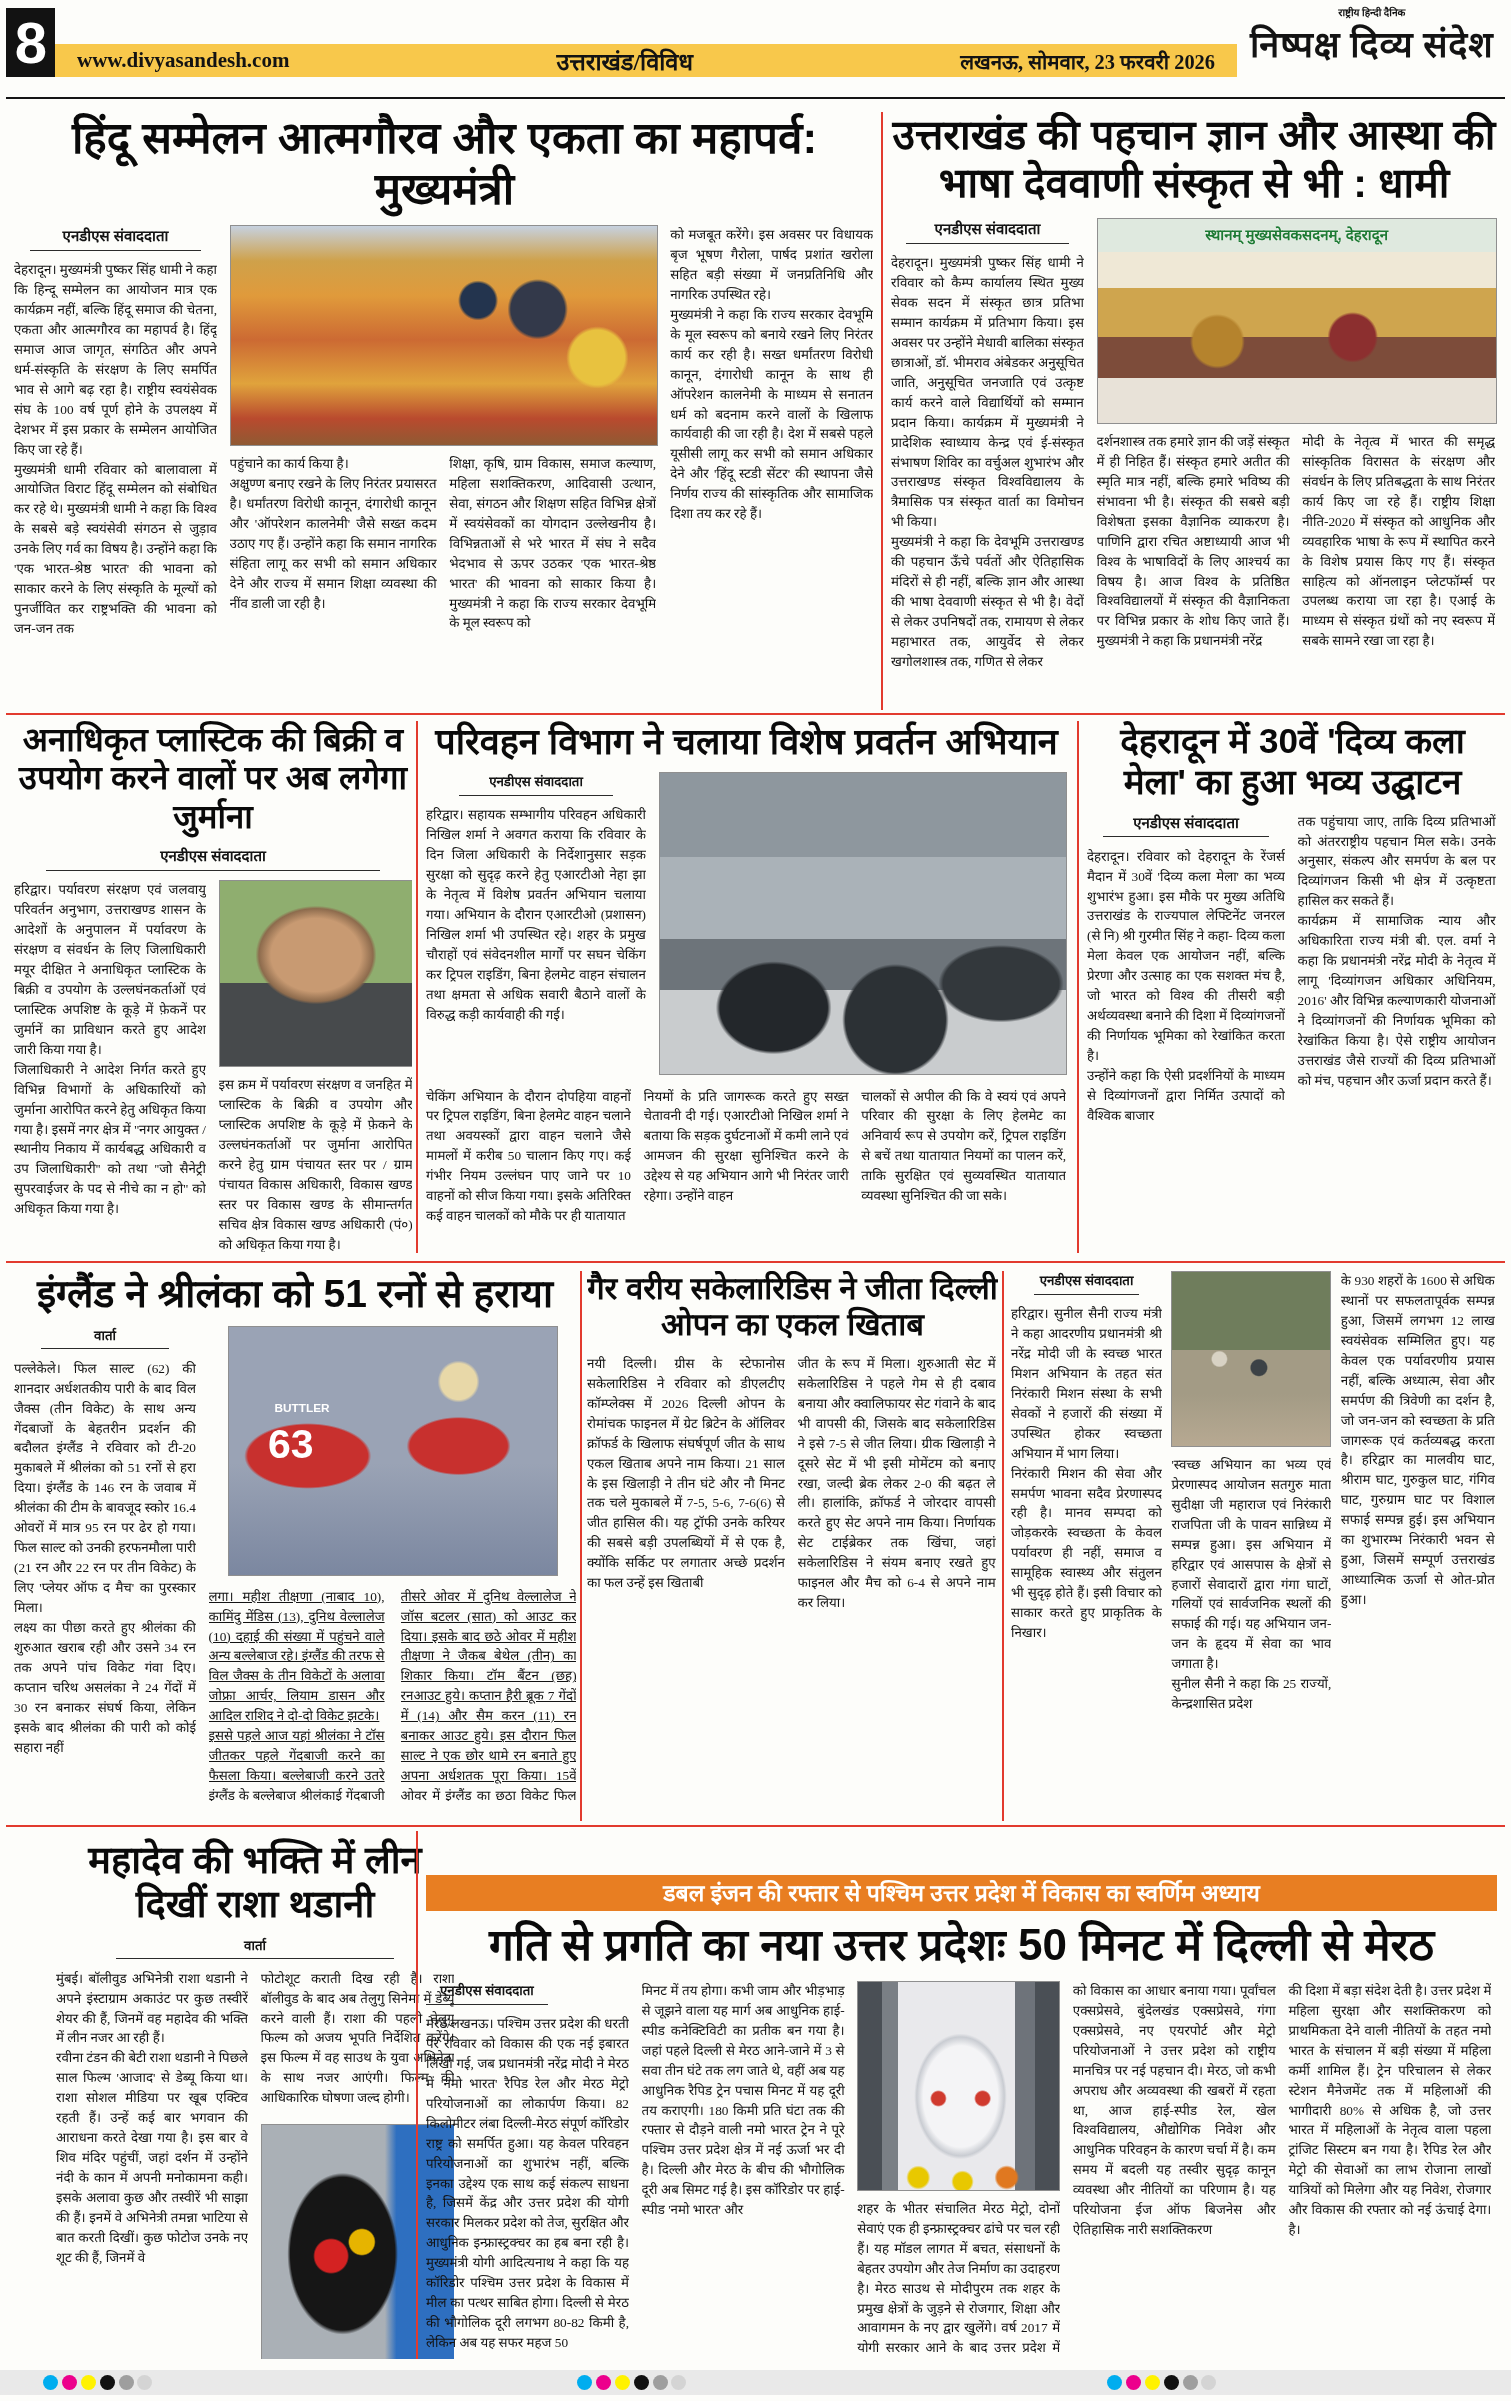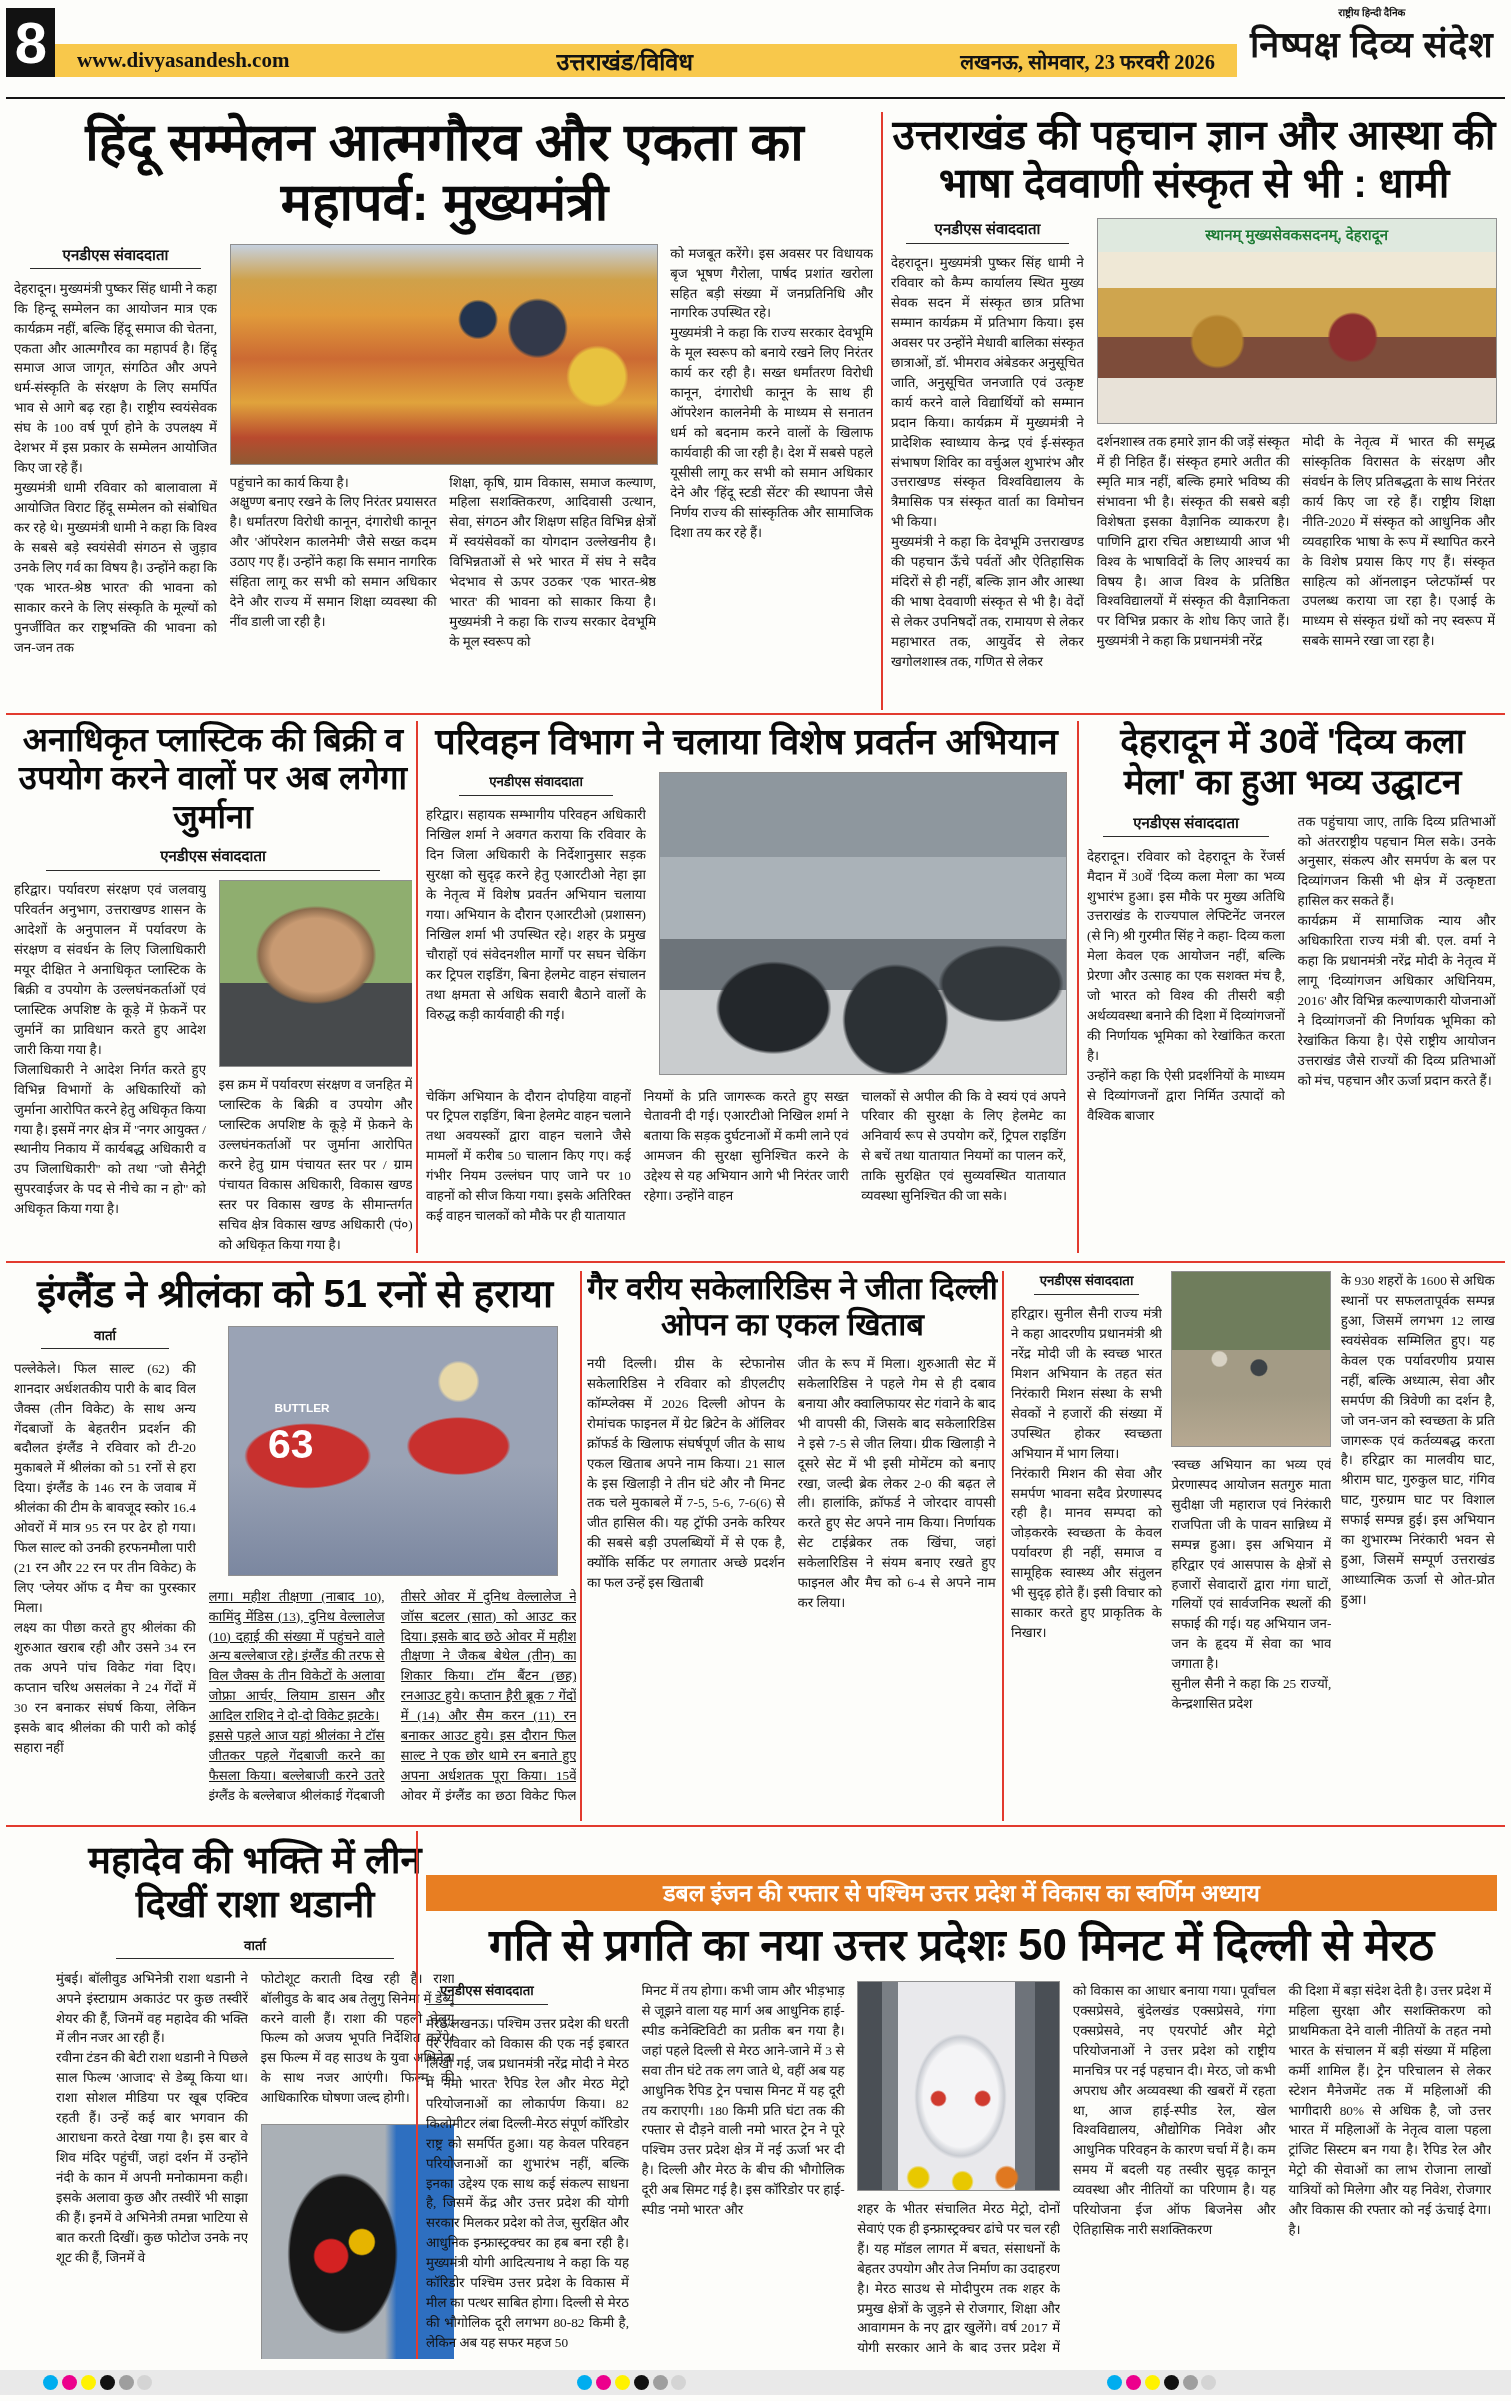--- a/index.html
+++ b/index.html
@@ -100,21 +100,21 @@
     <span class="hdr-sec">उत्तराखंड/विविध</span>
     <span class="hdr-date">लखनऊ, सोमवार, 23 फरवरी 2026</span>
   </div>
   <div class="masthead">
     <div class="tag">राष्ट्रीय हिन्दी दैनिक</div>
     <div class="name">निष्पक्ष दिव्य संदेश</div>
   </div>
   <div class="hdr-rule"></div>
 
   <div class="art" style="left:14px;top:112px;width:861px;height:598px;">
-    <div class="hl" style="font-size:52px;margin-bottom:11px;">हिंदू सम्मेलन आत्मगौरव और एकता का महापर्व: मुख्यमंत्री</div>
+    <div class="hl" style="font-size:44px;margin-bottom:11px;">हिंदू सम्मेलन आत्मगौरव और एकता का महापर्व: मुख्यमंत्री</div>
     <div class="cols" style="gap:12.6px;height:440px;">
       <div style="width:203px;flex:none;overflow:hidden;">
         <div class="byline">एनडीएस संवाददाता</div>
         <div class="btxt">देहरादून। मुख्यमंत्री पुष्कर सिंह धामी ने कहा कि हिन्दू सम्मेलन का आयोजन मात्र एक कार्यक्रम नहीं, बल्कि हिंदू समाज की चेतना, एकता और आत्मगौरव का महापर्व है। हिंदू समाज आज जागृत, संगठित और अपने धर्म-संस्कृति के संरक्षण के लिए समर्पित भाव से आगे बढ़ रहा है। राष्ट्रीय स्वयंसेवक संघ के 100 वर्ष पूर्ण होने के उपलक्ष्य में देशभर में इस प्रकार के सम्मेलन आयोजित किए जा रहे हैं।
 मुख्यमंत्री धामी रविवार को बालावाला में आयोजित विराट हिंदू सम्मेलन को संबोधित कर रहे थे। मुख्यमंत्री धामी ने कहा कि विश्व के सबसे बड़े स्वयंसेवी संगठन से जुड़ाव उनके लिए गर्व का विषय है। उन्होंने कहा कि 'एक भारत-श्रेष्ठ भारत' की भावना को साकार करने के लिए संस्कृति के मूल्यों को पुनर्जीवित कर राष्ट्रभक्ति की भावना को जन-जन तक</div>
       </div>
       <div style="width:428px;flex:none;overflow:hidden;">
         <div class="photo ph-crowd" style="width:428px;height:221px;"></div>
         <div class="cols" style="gap:12.6px;margin-top:7.9px;height:204px;">
           <div class="btxt" style="width:207px;overflow:hidden;">पहुंचाने का कार्य किया है।

